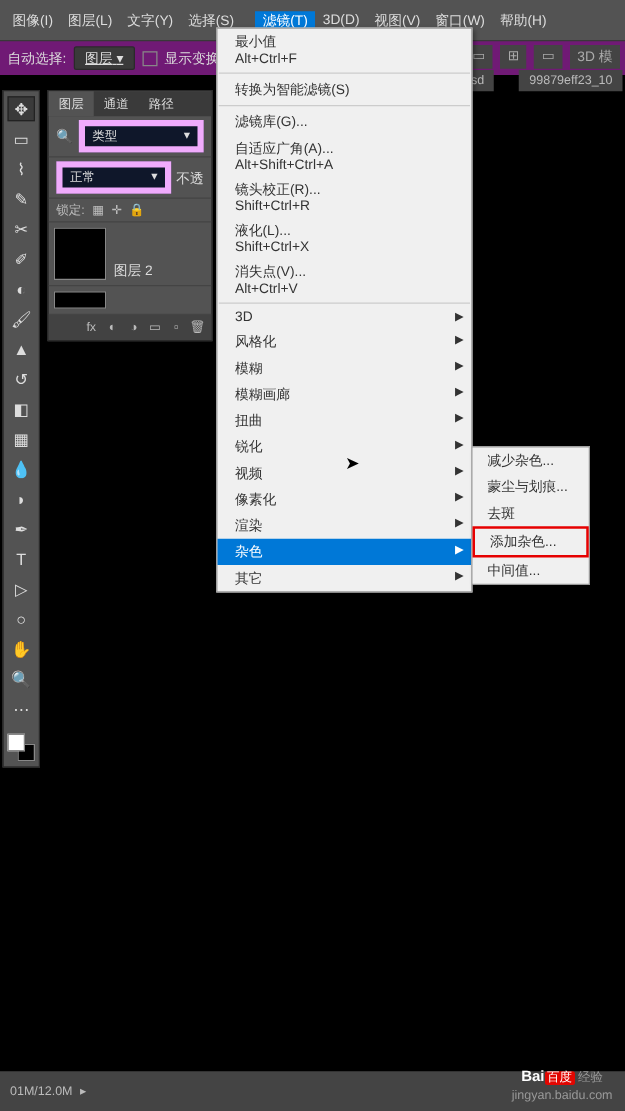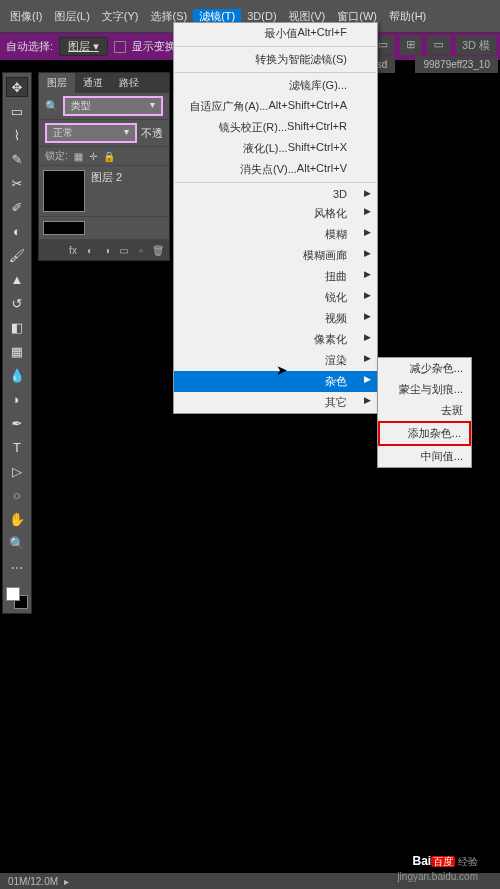--- a/index.html
+++ b/index.html
@@ -1,55 +1,55 @@
 <!DOCTYPE html>
 <html><head>
 <meta charset="utf-8">
 <style>
 * { margin: 0; padding: 0; box-sizing: border-box; font-family: "Microsoft YaHei", sans-serif; }
 body { background: #000; width: 500px; height: 889px; overflow: hidden; position: relative; }
 .menubar { background: #535353; height: 32px; display: flex; align-items: center; padding: 0 4px; font-size: 11px; color: #ddd; }
 .menubar span { padding: 0 6px; cursor: pointer; }
-.menubar span.active { background: #0078d7; color: #fff; }
+.menubar span.active { background: #0078d7; color: #fff; margin-left: 11px; }
 .optionbar { background: #701a75; height: 28px; border-top: 1px solid #383838; display: flex; align-items: center; font-size: 11px; color: #ddd; padding: 0 6px; gap: 6px; }
 .optionbar .sel { background: #3a3a3a; border: 1px solid #2a2a2a; padding: 1px 8px; border-radius: 2px; text-decoration: underline; }
 .optionbar .check { width: 12px; height: 12px; border: 1px solid #888; display: inline-block; }
 .tab-strip { position: absolute; right: 2px; top: 56px; display: flex; font-size: 10px; color: #bbb; gap: 20px; }
 .tab-strip div { background: #444; padding: 3px 8px; }
 .toolbar { position: absolute; left: 2px; top: 72px; width: 30px; background: #535353; border: 1px solid #2a2a2a; padding: 4px 0; display: flex; flex-direction: column; align-items: center; gap: 4px; }
 .tool { width: 22px; height: 20px; display: flex; align-items: center; justify-content: center; color: #ddd; font-size: 13px; cursor: pointer; }
 .tool.sel { background: #3a3a3a; border: 1px solid #222; }
 .swatches { margin-top: 6px; position: relative; width: 22px; height: 22px; }
 .swatches .fg { position: absolute; width: 14px; height: 14px; background: #fff; border: 1px solid #888; left: 0; top: 0; z-index: 2; }
 .swatches .bg { position: absolute; width: 14px; height: 14px; background: #000; border: 1px solid #888; right: 0; bottom: 0; }
 .layers-panel { position: absolute; left: 38px; top: 72px; width: 132px; background: #535353; border: 1px solid #2a2a2a; font-size: 11px; color: #ddd; }
 .panel-tabs { display: flex; background: #3a3a3a; }
 .panel-tabs span { padding: 3px 8px; font-size: 10px; }
 .panel-tabs span.act { background: #535353; }
 .panel-row { display: flex; align-items: center; padding: 3px 6px; gap: 4px; border-bottom: 1px solid #444; }
-.panel-row .drop { background: #737373; border: 2px solid #f0abfc; padding: 1px 6px; flex: 1; font-size: 10px; display: flex; justify-content: space-between; }
+.panel-row .drop { background: #0f172a; border: 5px solid #f0abfc; padding: 1px 6px; flex: 1; font-size: 10px; display: flex; justify-content: space-between; }
 .lock-row { display: flex; align-items: center; padding: 2px 6px; gap: 6px; font-size: 10px; border-bottom: 1px solid #444; }
 .lock-row span { color: #bbb; }
-.layer-item { display: flex; align-items: flex-start; padding: 4px; border-bottom: 1px solid #444; gap: 6px; }
+.layer-item { display: flex; align-items: flex-end; padding: 4px; border-bottom: 1px solid #444; gap: 6px; }
 .layer-thumb { width: 42px; height: 42px; background: #000; border: 1px solid #888; }
 .layer-bottom { display: flex; justify-content: flex-end; padding: 3px 4px; gap: 3px; background: #424242; }
 .layer-bottom span { width: 14px; height: 14px; display: flex; align-items: center; justify-content: center; font-size: 10px; color: #bbb; }
 .dropdown { position: absolute; left: 173px; top: 22px; width: 205px; background: #f0f0f0; border: 1px solid #999; box-shadow: 2px 2px 4px rgba(0,0,0,.4); font-size: 11px; color: #333; }
-.dd-item { padding: 3px 30px 3px 14px; display: flex; justify-content: flex-end; cursor: pointer; position: relative; }
+.dd-item { padding: 3px 30px 3px 14px; display: flex; justify-content: flex-start; cursor: pointer; position: relative; flex-direction: column; }
 .dd-item.hover { background: #0078d7; color: #fff; }
 .dd-sep { height: 1px; background: #ccc; margin: 2px 1px; }
 .dd-item .arrow { position: absolute; right: 6px; font-size: 9px; }
 .submenu { position: absolute; left: 377px; top: 357px; width: 95px; background: #f0f0f0; border: 1px solid #999; box-shadow: 2px 2px 4px rgba(0,0,0,.4); font-size: 11px; color: #333; }
 .submenu .dd-item { padding: 3px 8px 3px 12px; }
 .redbox { border: 2px solid #e60000; }
 .cursor { position: absolute; left: 276px; top: 362px; font-size: 14px; color: #000; pointer-events: none; }
 .right-ctrl { position: absolute; right: 4px; top: 36px; display: flex; gap: 6px; color: #aaa; font-size: 11px; }
 .right-ctrl span { padding: 2px 6px; background: #444; }
-.statusbar { position: absolute; bottom: 0; left: 0; right: 0; height: 16px; background: #444; color: #bbb; font-size: 10px; display: flex; align-items: center; padding: 0 8px; }
-.watermark { position: absolute; right: 22px; bottom: 6px; color: #999; font-size: 10px; text-align: right; line-height: 1.3; }
+.statusbar { position: absolute; bottom: 0; left: 0; right: 0; height: 32px; background: #444; color: #bbb; font-size: 10px; display: flex; align-items: center; padding: 0 8px; }
+.watermark { position: absolute; right: 10px; bottom: 6px; color: #999; font-size: 10px; text-align: center; line-height: 1.3; }
 .watermark b { color: #fff; font-size: 12px; }
 </style>
 </head>
 <body>
 
 <div class="menubar" id="menubar">
     <span>图像(I)</span>
     <span>图层(L)</span>
     <span>文字(Y)</span>
     <span>选择(S)</span>

